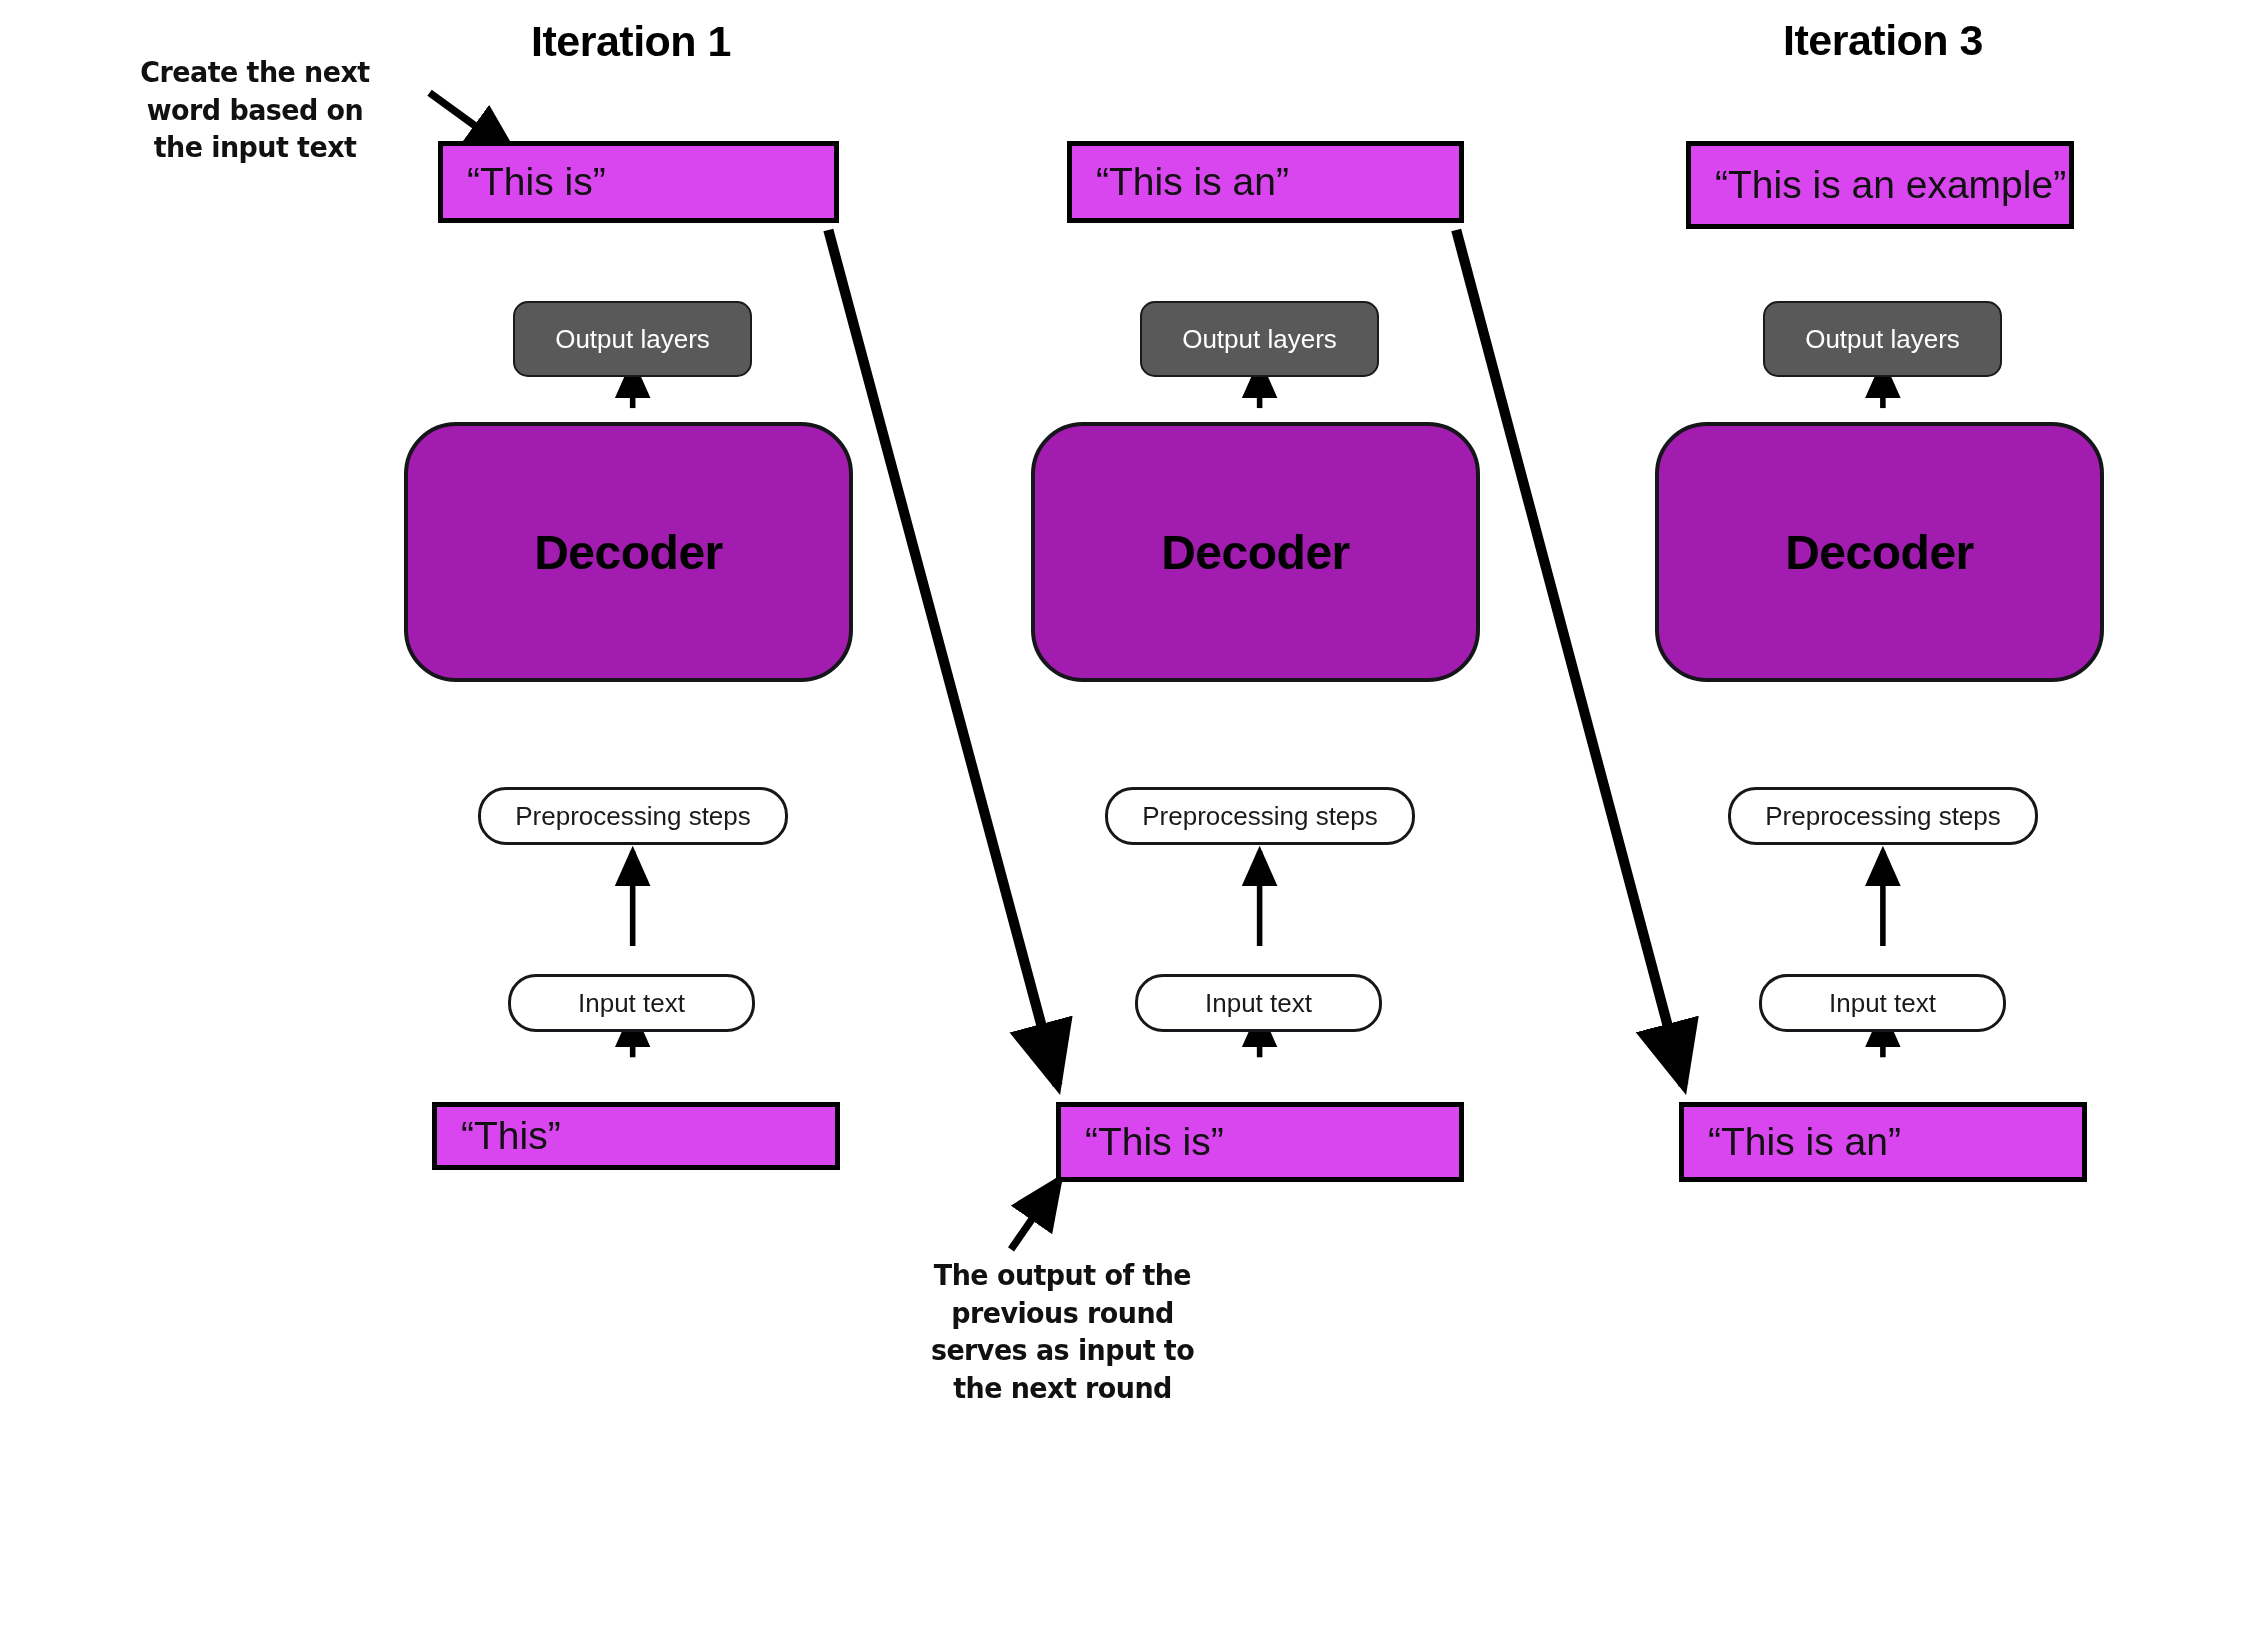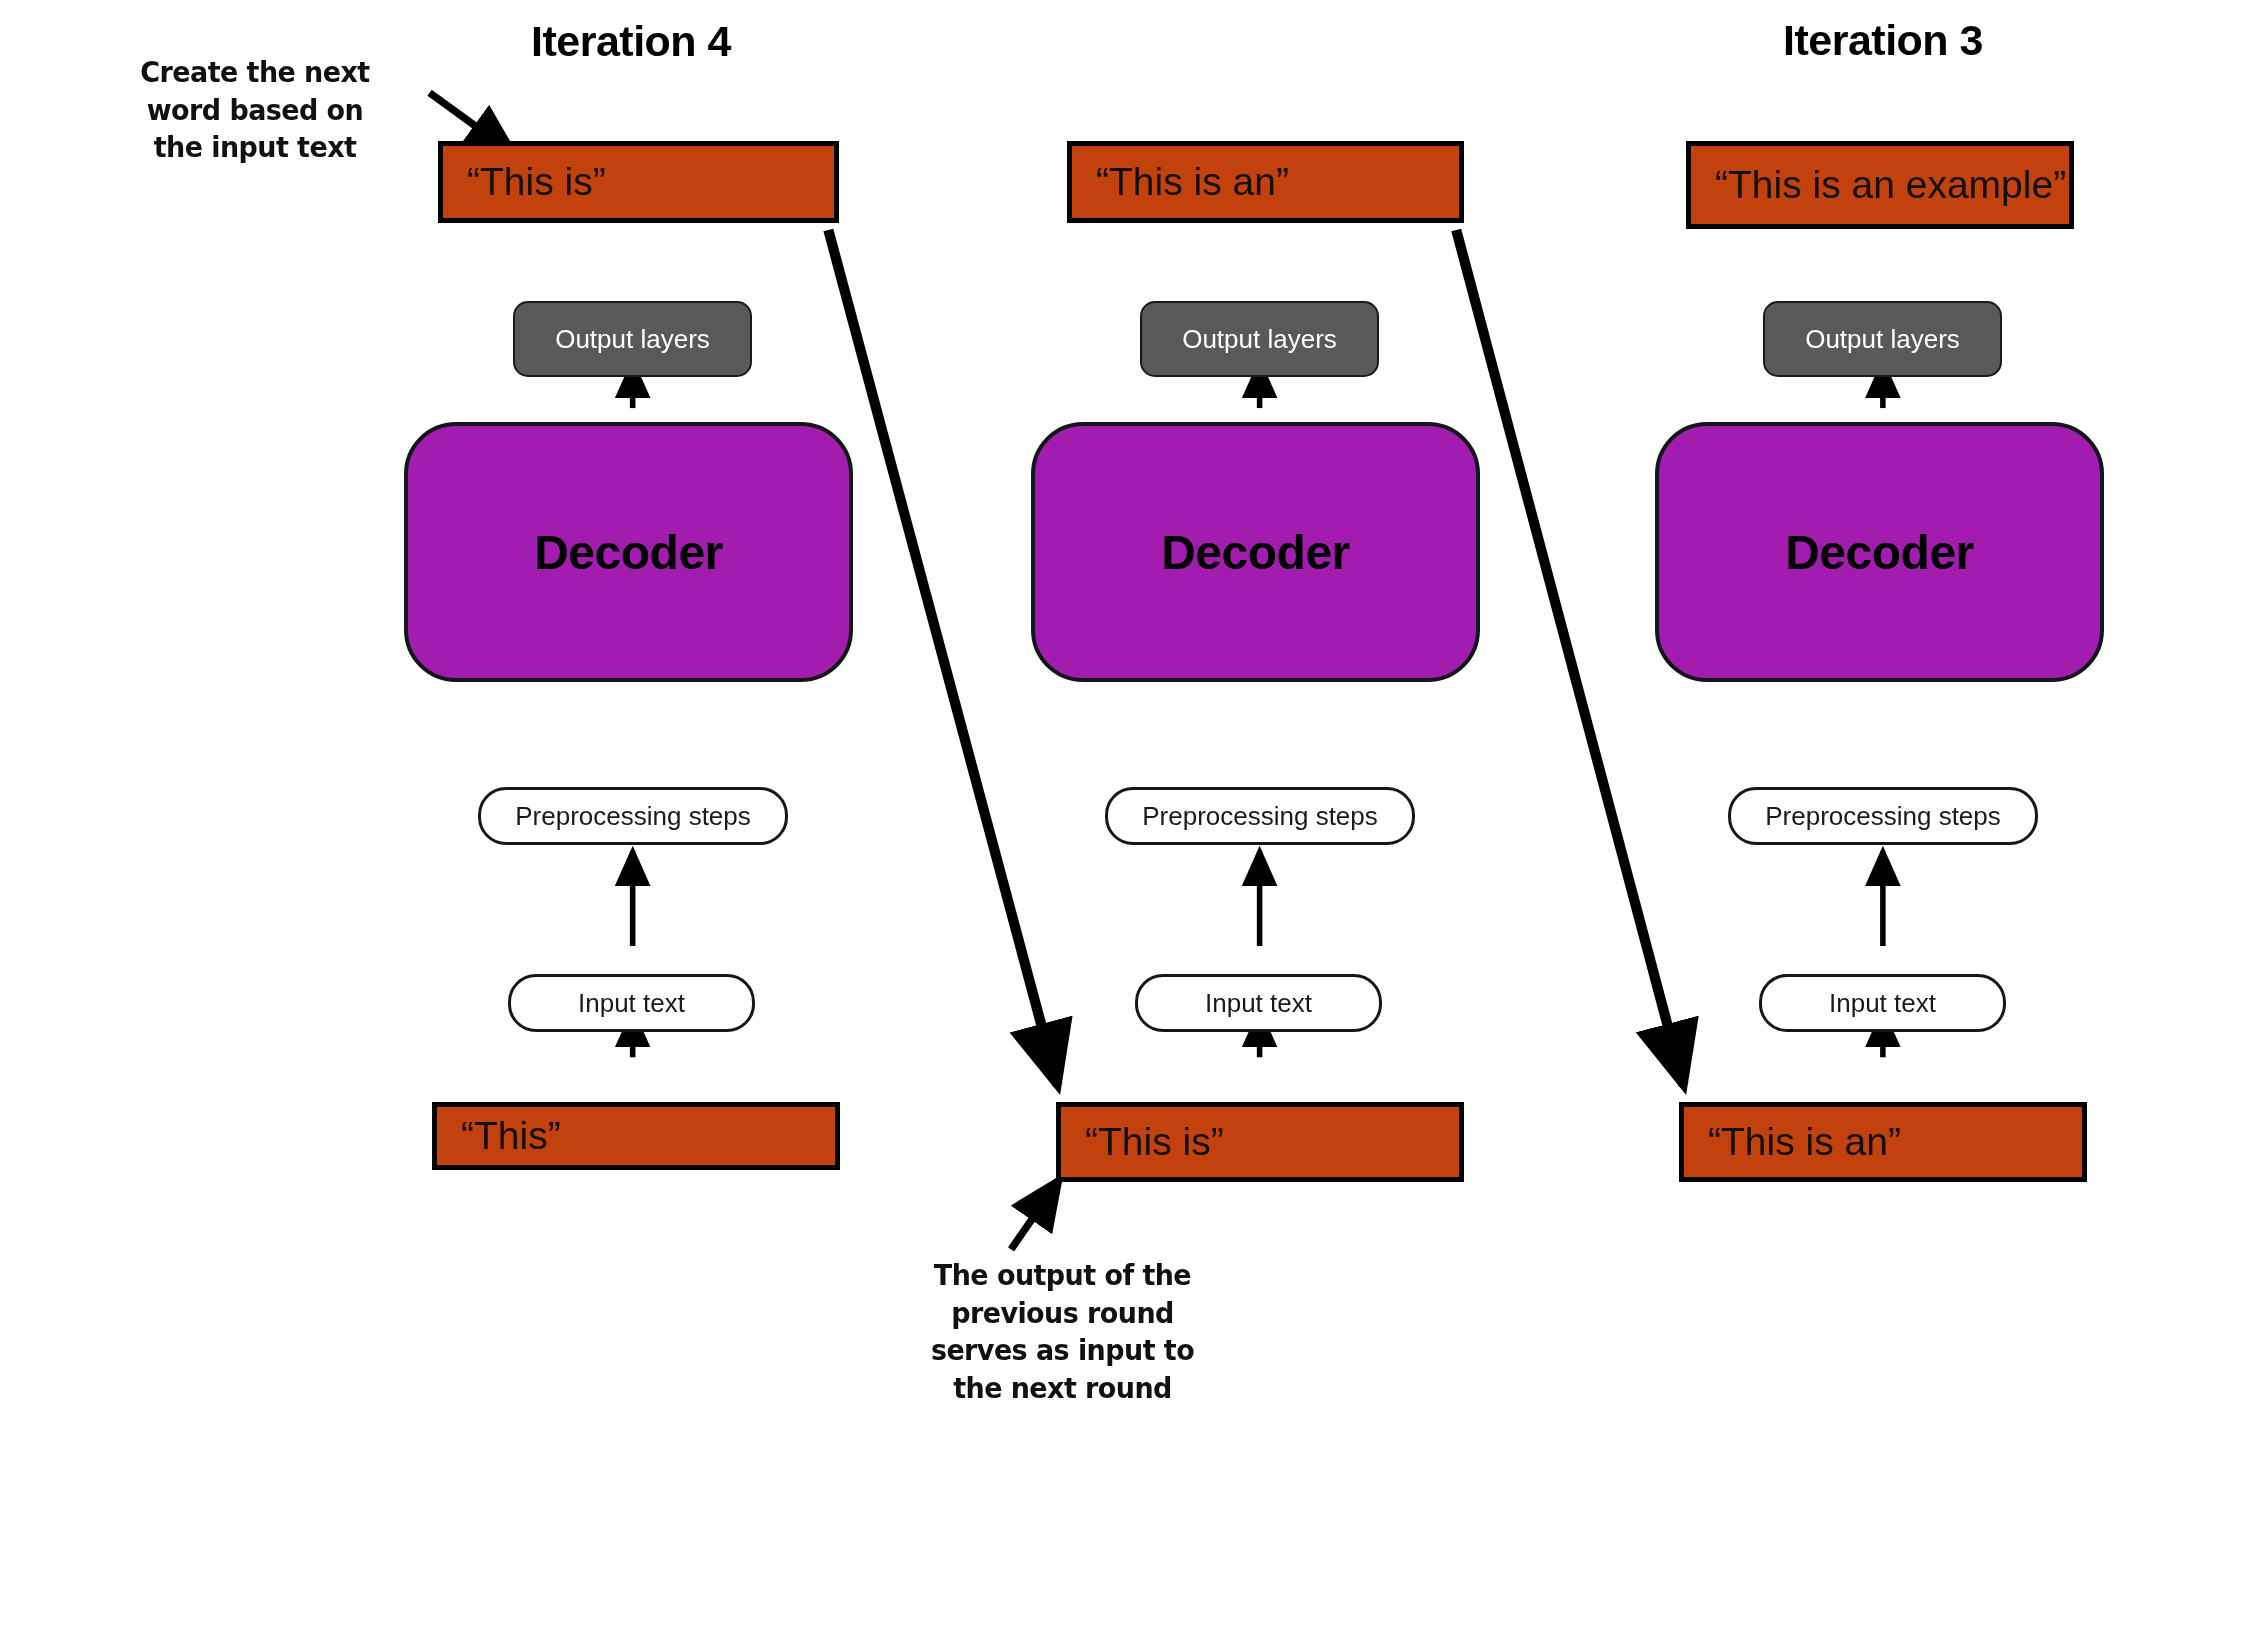--- a/index.html
+++ b/index.html
@@ -31,21 +31,21 @@
     font-weight: bold;
     color: #000000;
     text-align: center;
     letter-spacing: -0.5px;
     white-space: nowrap;
   }
 
   
   .textbox {
     border: 5.6px solid #000000;
-    background: #c2410c;
+    background: #d946ef;
     display: flex;
     align-items: center;
     padding-left: 24px;
     font-size: 39px;
     color: #111111;
     letter-spacing: 0px;
   }
 
   
   .outputlayers {
@@ -157,21 +157,21 @@
 
     <line x1="463" y1="100" x2="554" y2="166" stroke="#000" stroke-width="8" marker-end="url(#ah-sm)"></line>
 
     <line x1="1090" y1="1347" x2="1142" y2="1272" stroke="#000" stroke-width="8" marker-end="url(#ah-sm)"></line>
   </svg>
 
   <div class="node annot" style="left:111px; top:54px; width:288px;">Create the next word based on the input text</div>
 
   <div class="node annot" style="left:914px; top:1257px; width:297px;">The output of the previous round serves as input to the next round</div>
 
-  <div class="node col-title" style="left:436px; top:16.7px; width:390px;">Iteration 4</div>
+  <div class="node col-title" style="left:436px; top:16.7px; width:390px;">Iteration 1</div>
 
   <div class="node textbox" style="left:438px; top:141px; width:401px; height:82px;">“This is”</div>
 
   <div class="node outputlayers" style="left:513px; top:275px; width:239px; height:76px;">Output layers</div>
 
   <div class="node decoder" style="left:404px; top:422px; width:449px; height:260px;">Decoder</div>
 
   <div class="node pill" style="left:478px; top:787px; width:310px; height:58px;">Preprocessing steps</div>
 
   <div class="node pill" style="left:508px; top:974px; width:247px; height:58px;">Input text</div>

